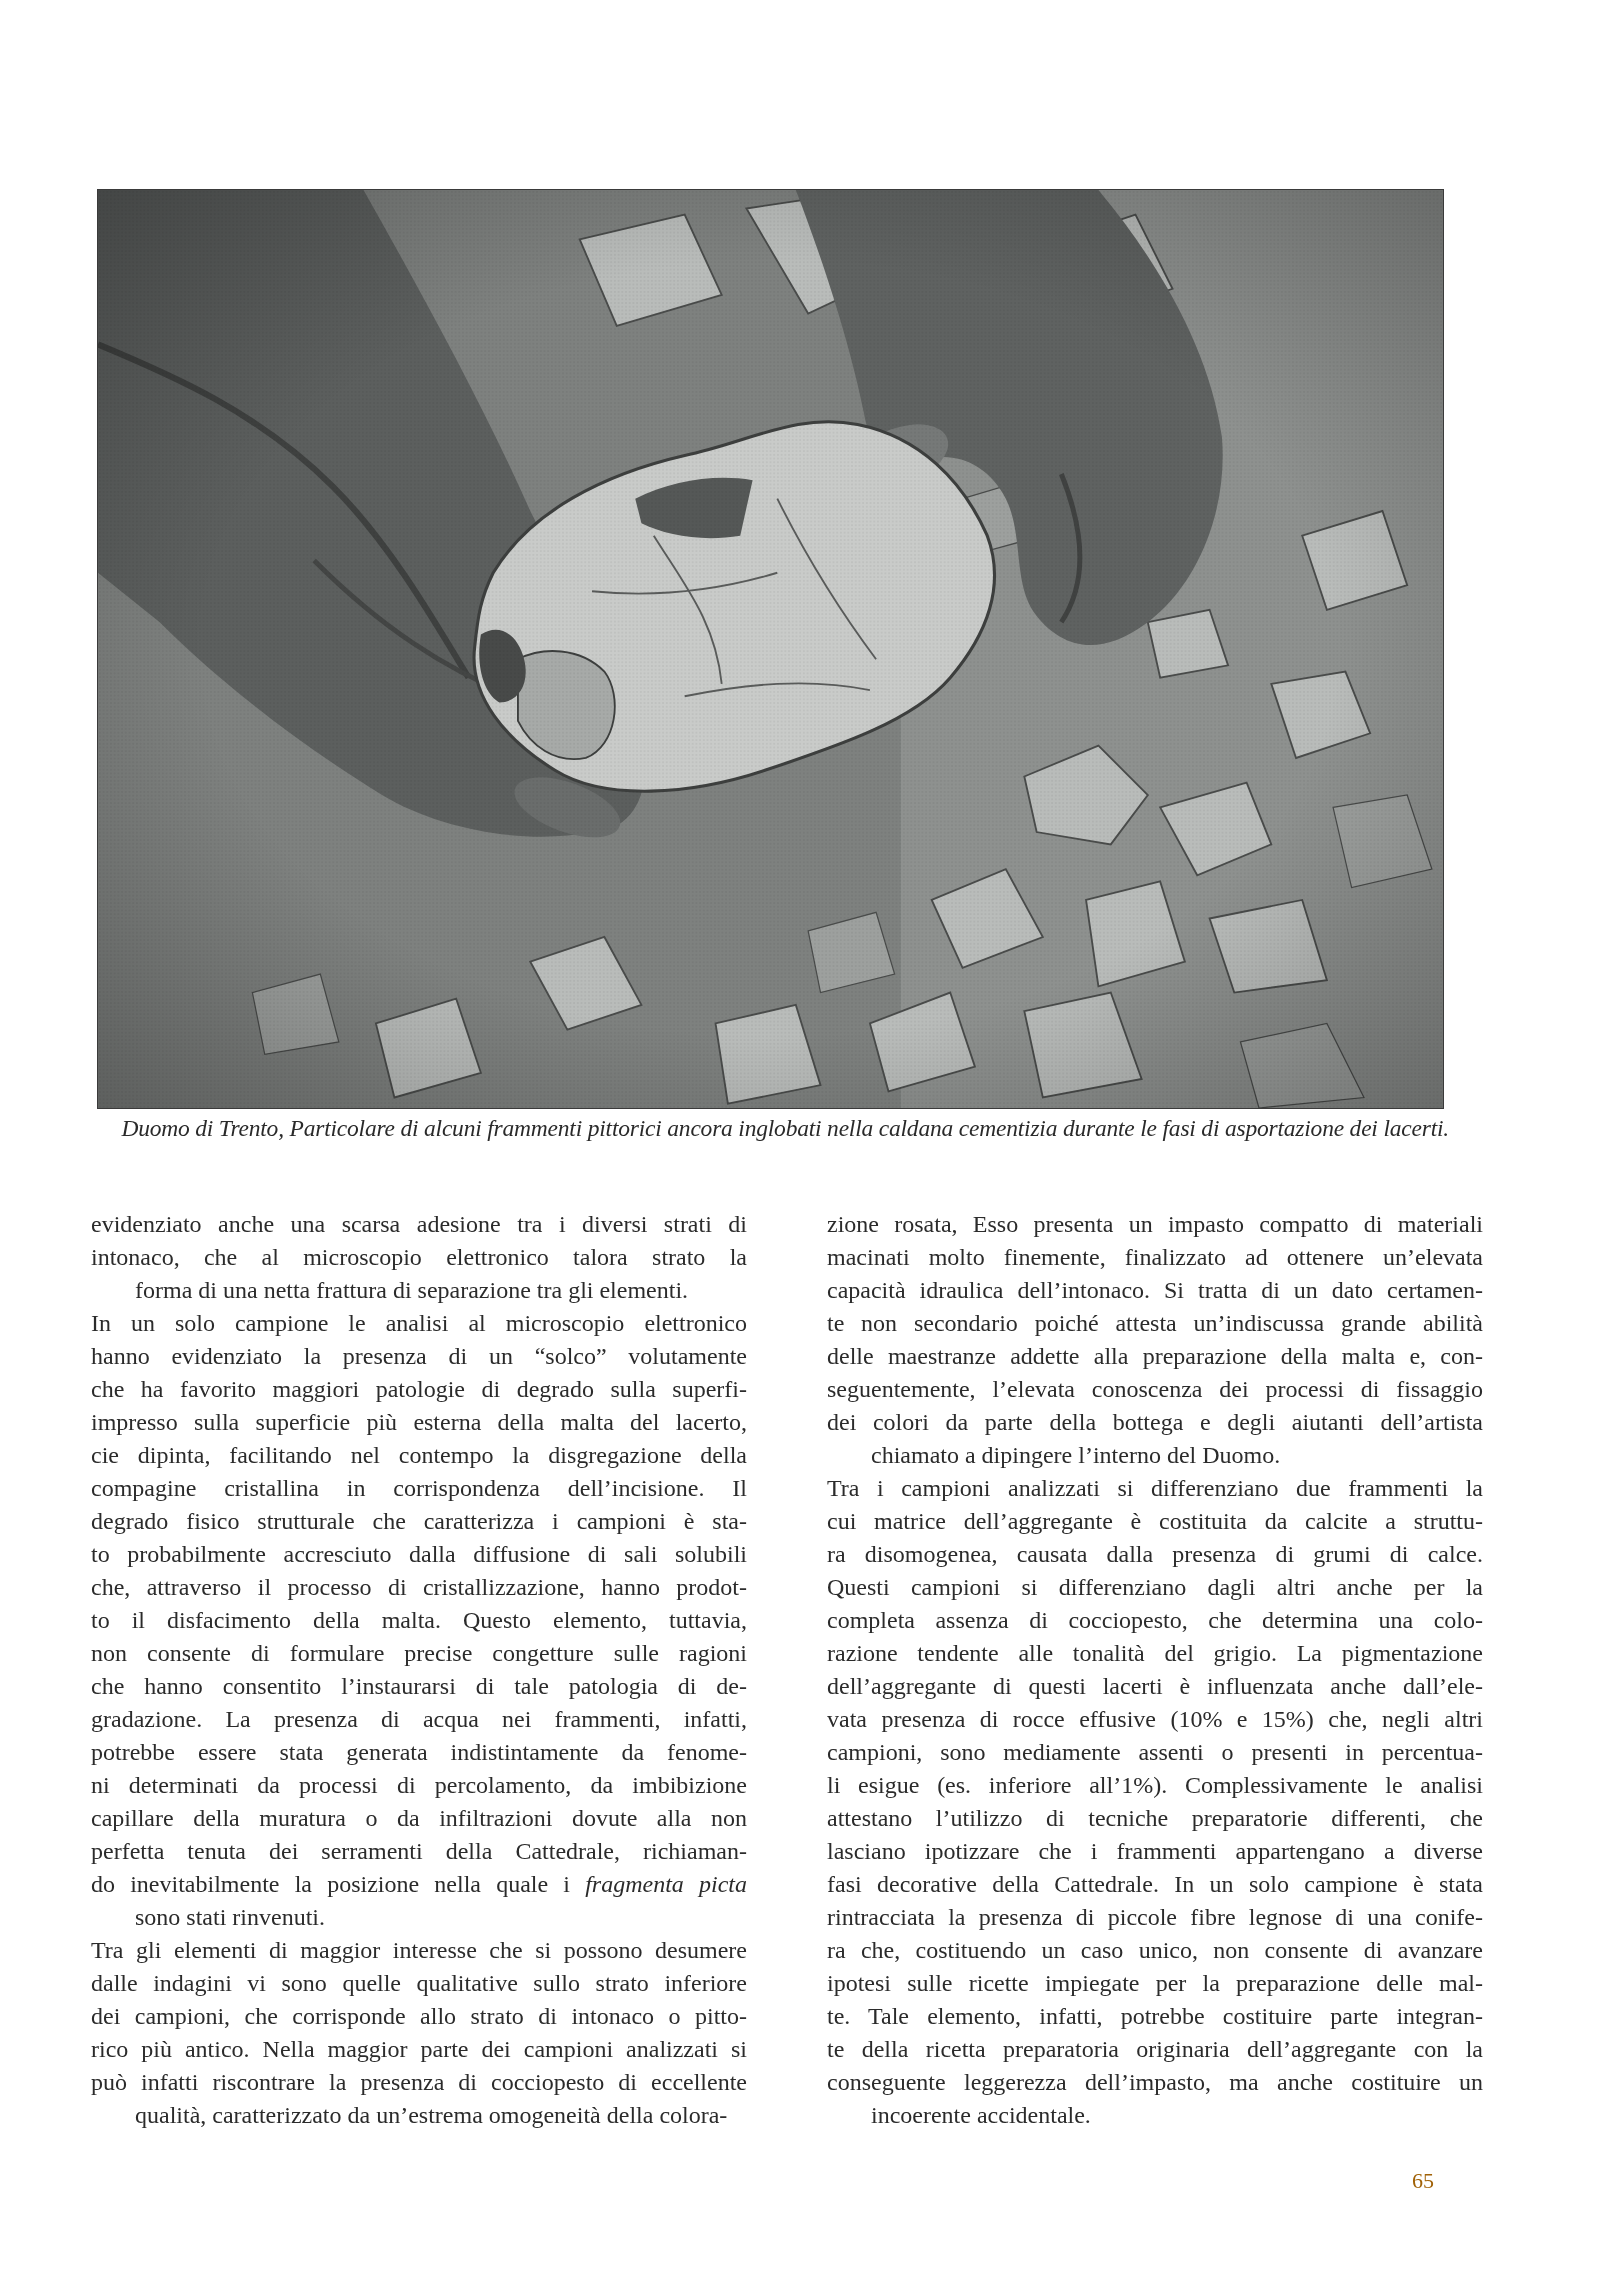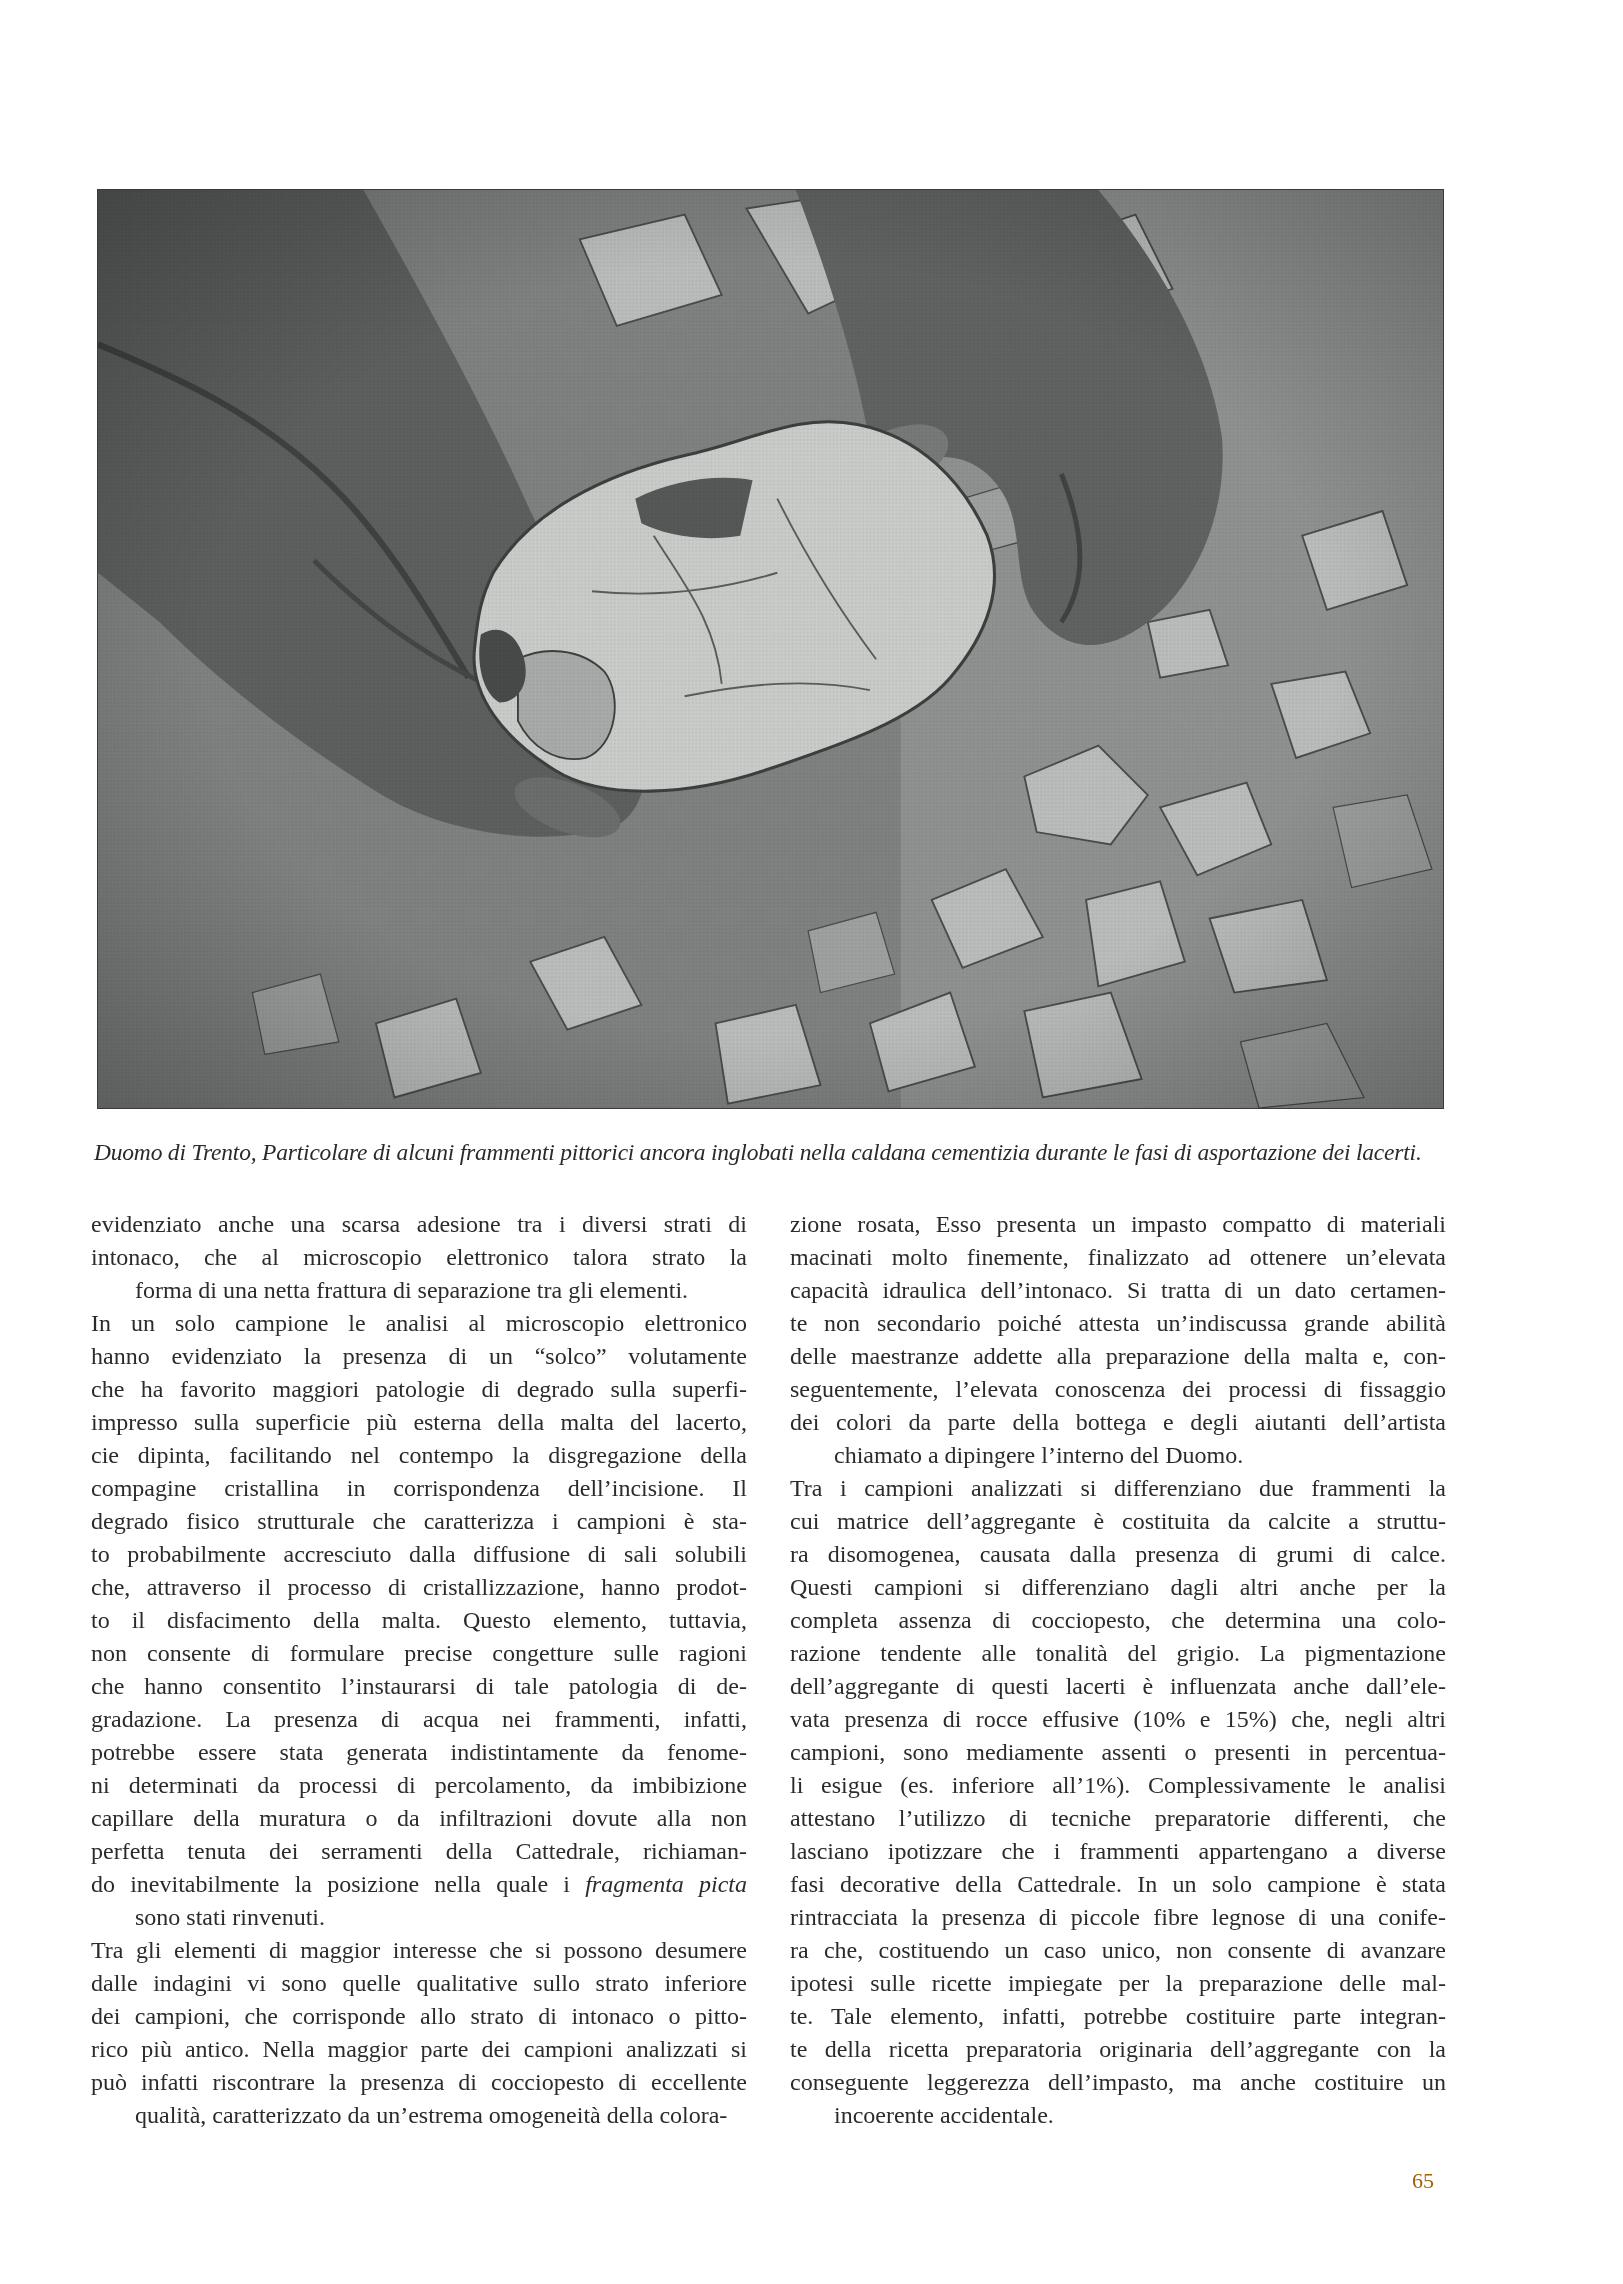--- a/index.html
+++ b/index.html
@@ -6,30 +6,30 @@
   body {
     width:1623px; height:2284px; background:#ffffff; position:relative; overflow:hidden;
     font-family:"Liberation Serif","DejaVu Serif",serif; color:#2a2a2a;
   }
   .photo {
     position:absolute; left:97px; top:189px; width:1347px; height:920px;
     background:#6d706f; border:1.2px solid #3a3a3a; box-sizing:border-box; overflow:hidden;
   }
   .photo svg { width:100%; height:100%; display:block; }
   .caption {
-    position:absolute; left:94px; top:1137px; width:1355px;
+    position:absolute; left:94px; top:1113px; width:1355px;
     font-style:italic; font-size:23.5px; line-height:31px; white-space:nowrap;
-    color:#2a2a2a; letter-spacing:-0.2px;
+    color:#2a2a2a; letter-spacing:-0.2px;text-align:right;
   }
   .col {
     position:absolute; top:1208px; width:656px;
     font-size:24px; line-height:33px; text-align:justify; color:#2b2b2b;
   }
   .col.left { left:91px; }
-  .col.right { left:790px;font-family:Liberation Serif, serif; }
+  .col.right { left:827px;font-family:Liberation Serif, serif; }
   .line { display:block; text-align:justify; text-align-last:justify; white-space:nowrap; overflow:visible; }
   .line.last { text-align-last:left;margin-left:44px; }
   .pagenum {
     position:absolute; left:1412px; top:2168px; font-size:22px; color:#a16207;text-align:center;
   }
   em { }
 </style>
 </head>
 <body>
 

